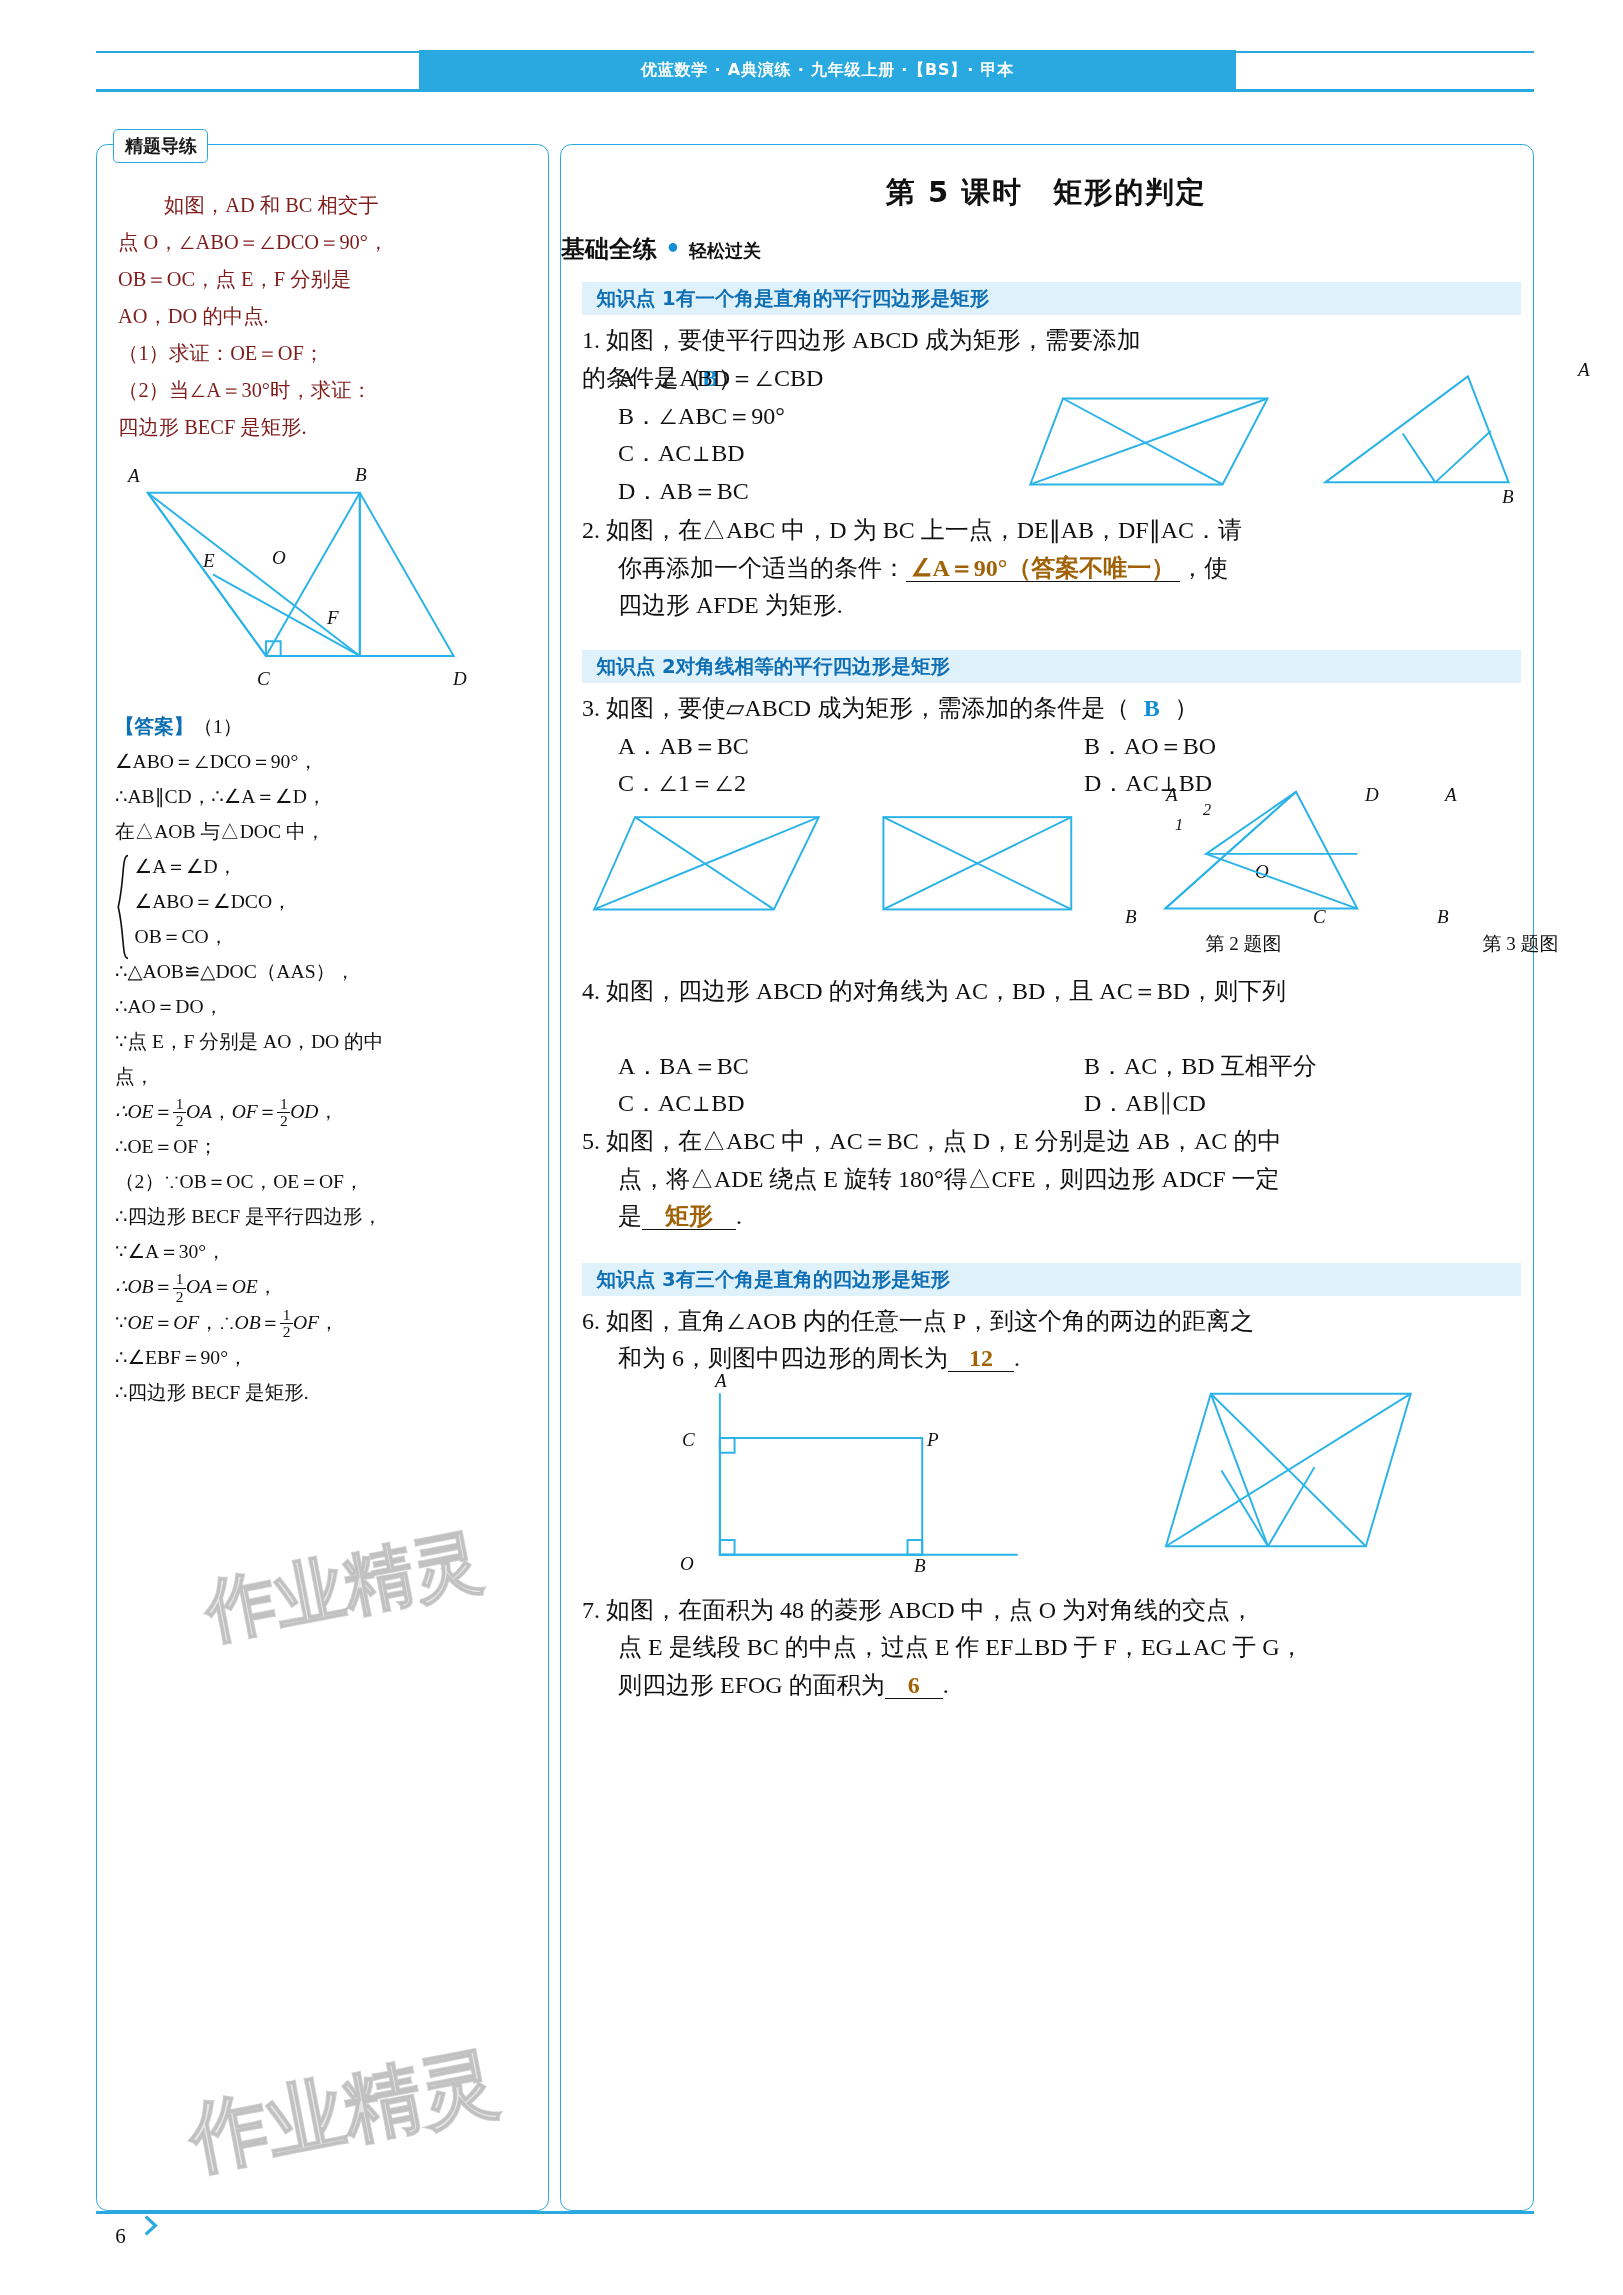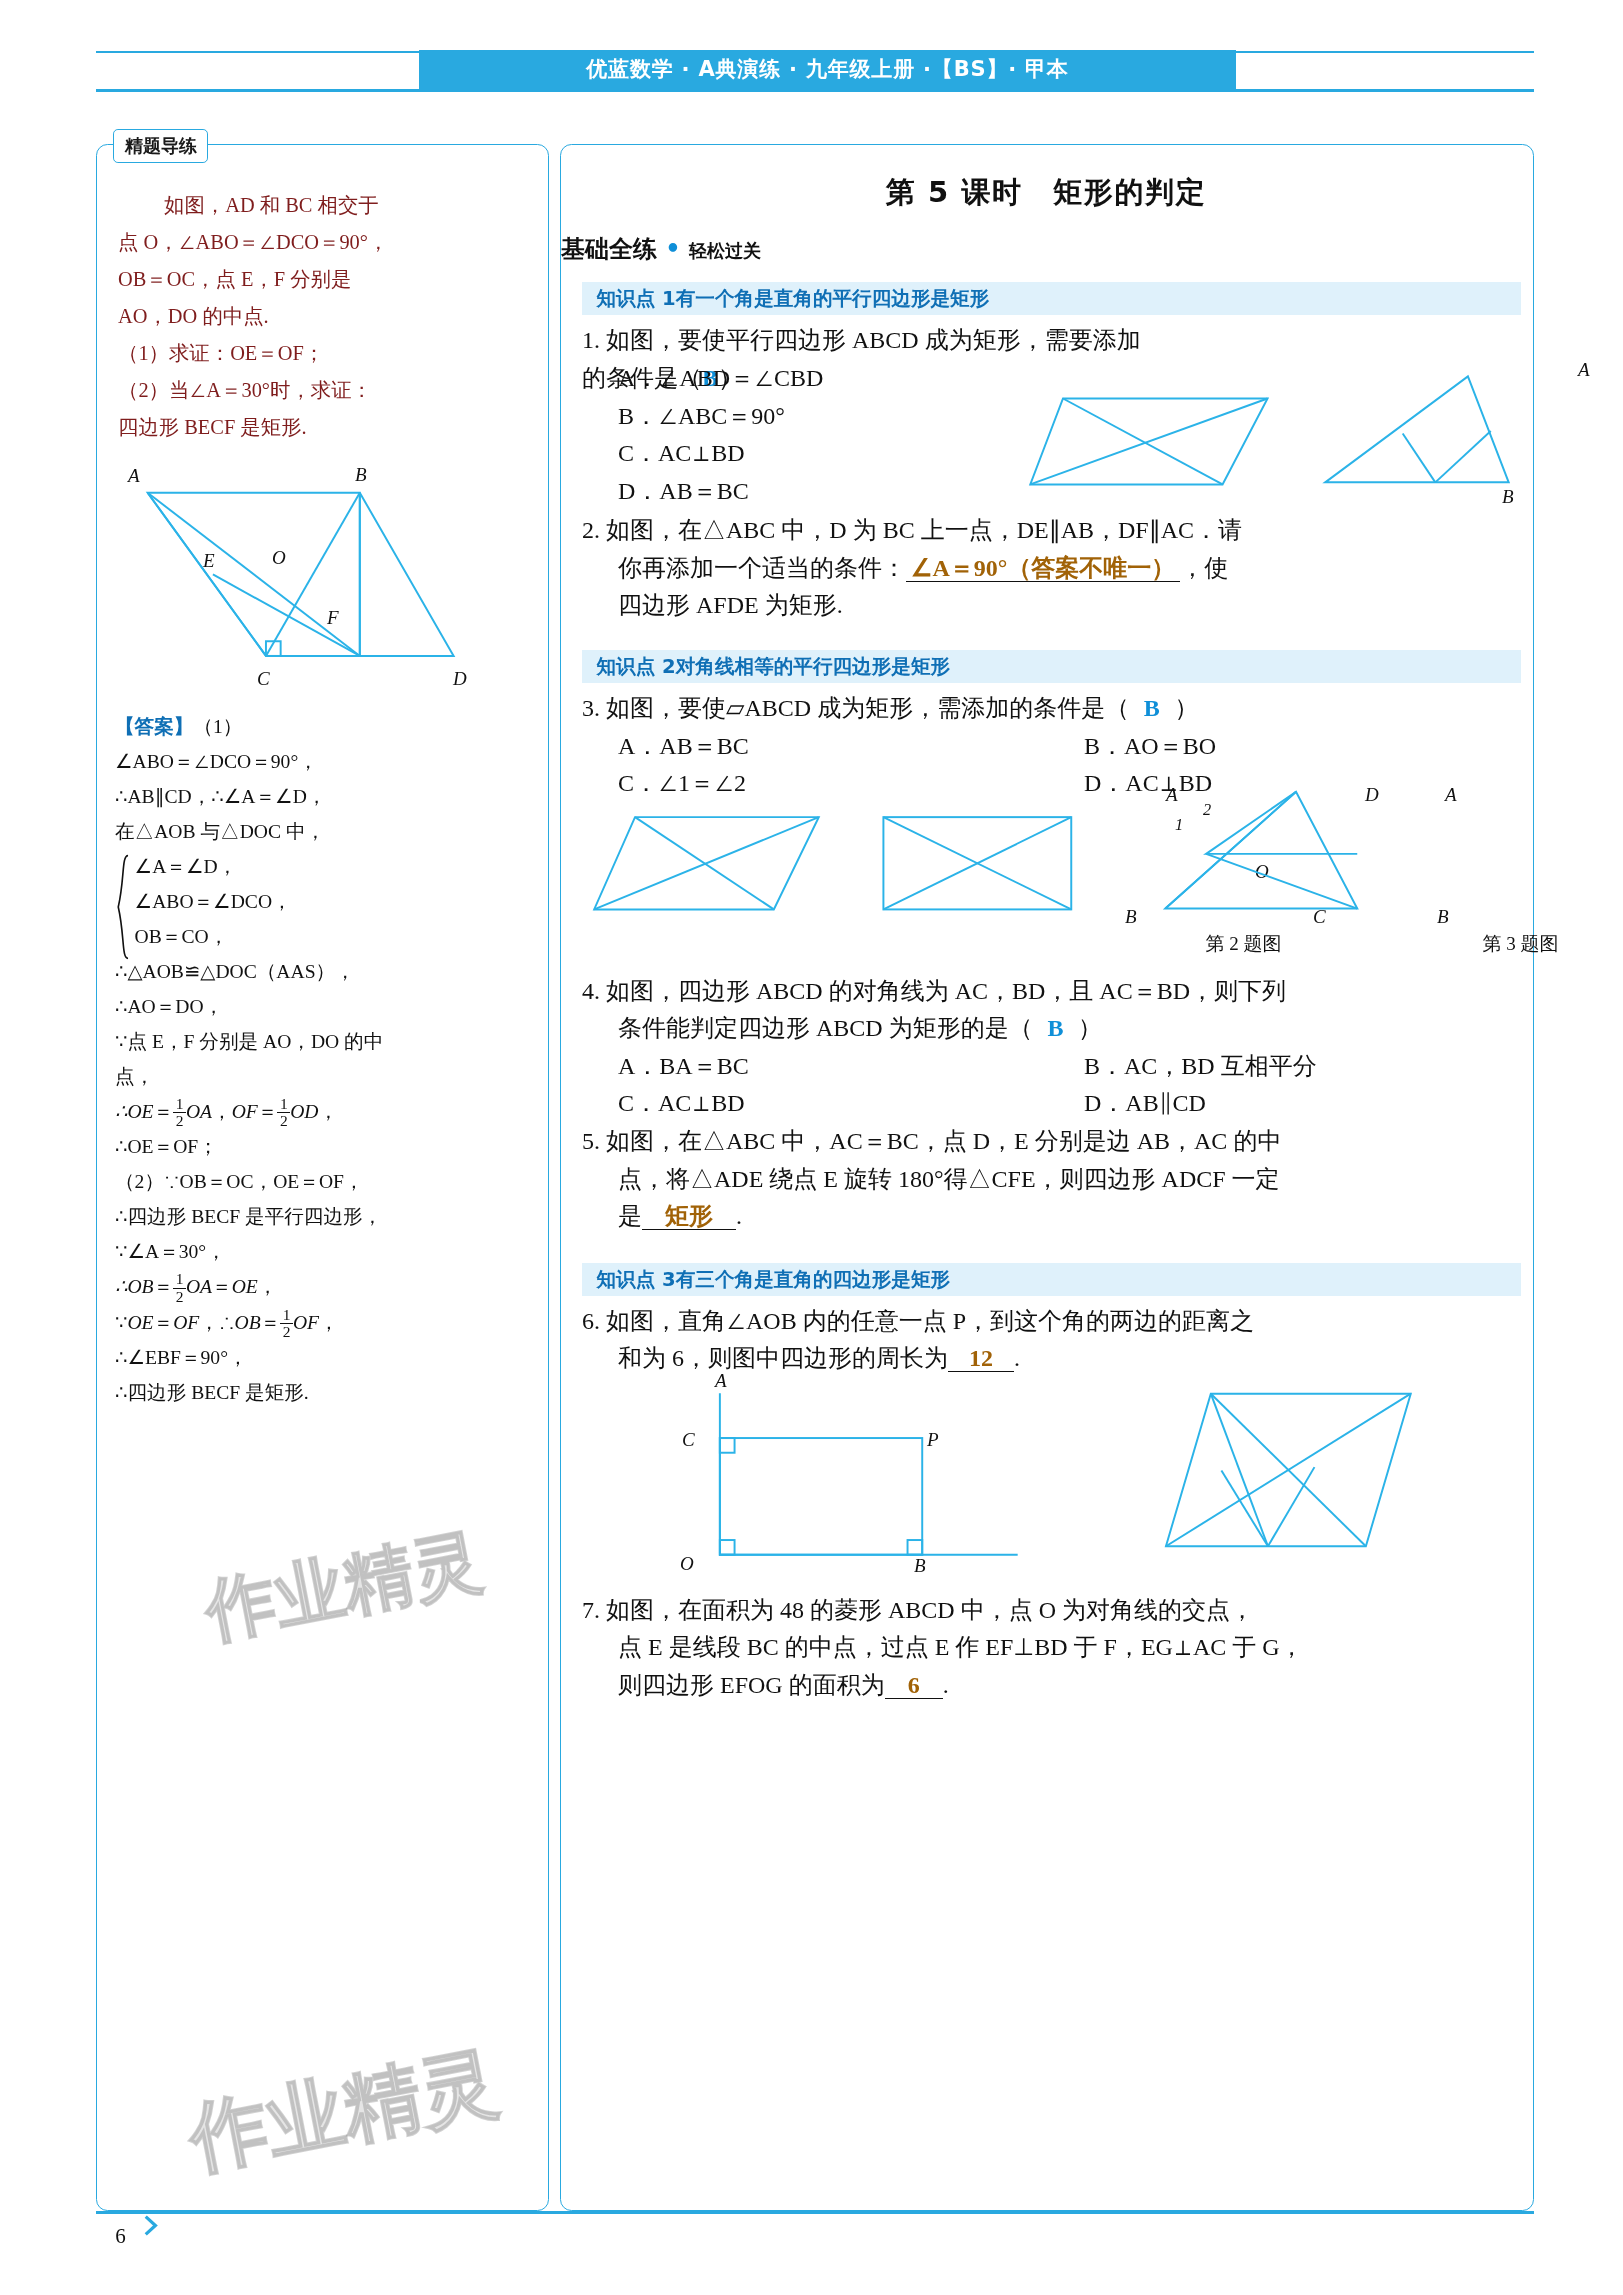--- a/index.html
+++ b/index.html
@@ -20,21 +20,21 @@
   .header-bar{
     position:absolute;left:0;top:0;width:1438px;height:1.6px;background:#29a9e0;
   }
   .header-bar2{
     position:absolute;left:0;top:38px;width:1438px;height:2.5px;background:#29a9e0;
   }
   .header-title{
     position:absolute;left:323px;top:-0.8px;width:817px;height:39px;
     background:#29a9e0;color:#ffffff;
     font-family:"DejaVu Sans", sans-serif;
-    font-weight:bold;font-size:21px;line-height:39px;text-align:center;
+    font-weight:bold;font-size:16px;line-height:39px;text-align:center;
     letter-spacing:0.8px;
   }
   
   .col-left{
     position:absolute;left:96px;top:144px;width:453px;height:2067px;
     border:1.6px solid #29a9e0;border-radius:11.4px;
     box-sizing:border-box;
   }
   .col-right{
     position:absolute;left:560px;top:144px;width:974px;height:2067px;
@@ -299,23 +299,20 @@
         <path d="M180 12 L70 88 L255 88"></path>
         <path d="M70 88 L255 155"></path>
         <path d="M20 155 L180 12"></path>
       </g>
     </svg>
 
     <div class="q" style="left:21px;top:827px;width:939px;">
       <span>4.</span>
       <span>如图，四边形 ABCD 的对角线为 AC，BD，且 AC＝BD，则下列</span>
     </div>
-    <div class="q" style="left:57px;top:864px;width:915px;">
-      <span>条件能判定四边形 ABCD 为矩形的是（</span><span class="blue" style="padding:0 14.7px;">B</span><span>）</span>
-    </div>
     <div class="q" style="left:57px;top:902px;">A．BA＝BC</div>
     <div class="q" style="left:523px;top:902px;">B．AC，BD 互相平分</div>
     <div class="q" style="left:57px;top:939px;">C．AC⊥BD</div>
     <div class="q" style="left:523px;top:939px;">D．AB∥CD</div>
 
     <div class="q" style="left:21px;top:977px;width:939px;">
       <span>5.</span>
       <span>如图，在△ABC 中，AC＝BC，点 D，E 分别是边 AB，AC 的中</span>
     </div>
     <div class="q" style="left:57px;top:1015px;width:915px;">点，将△ADE 绕点 E 旋转 180°得△CFE，则四边形 ADCF 一定</div>

